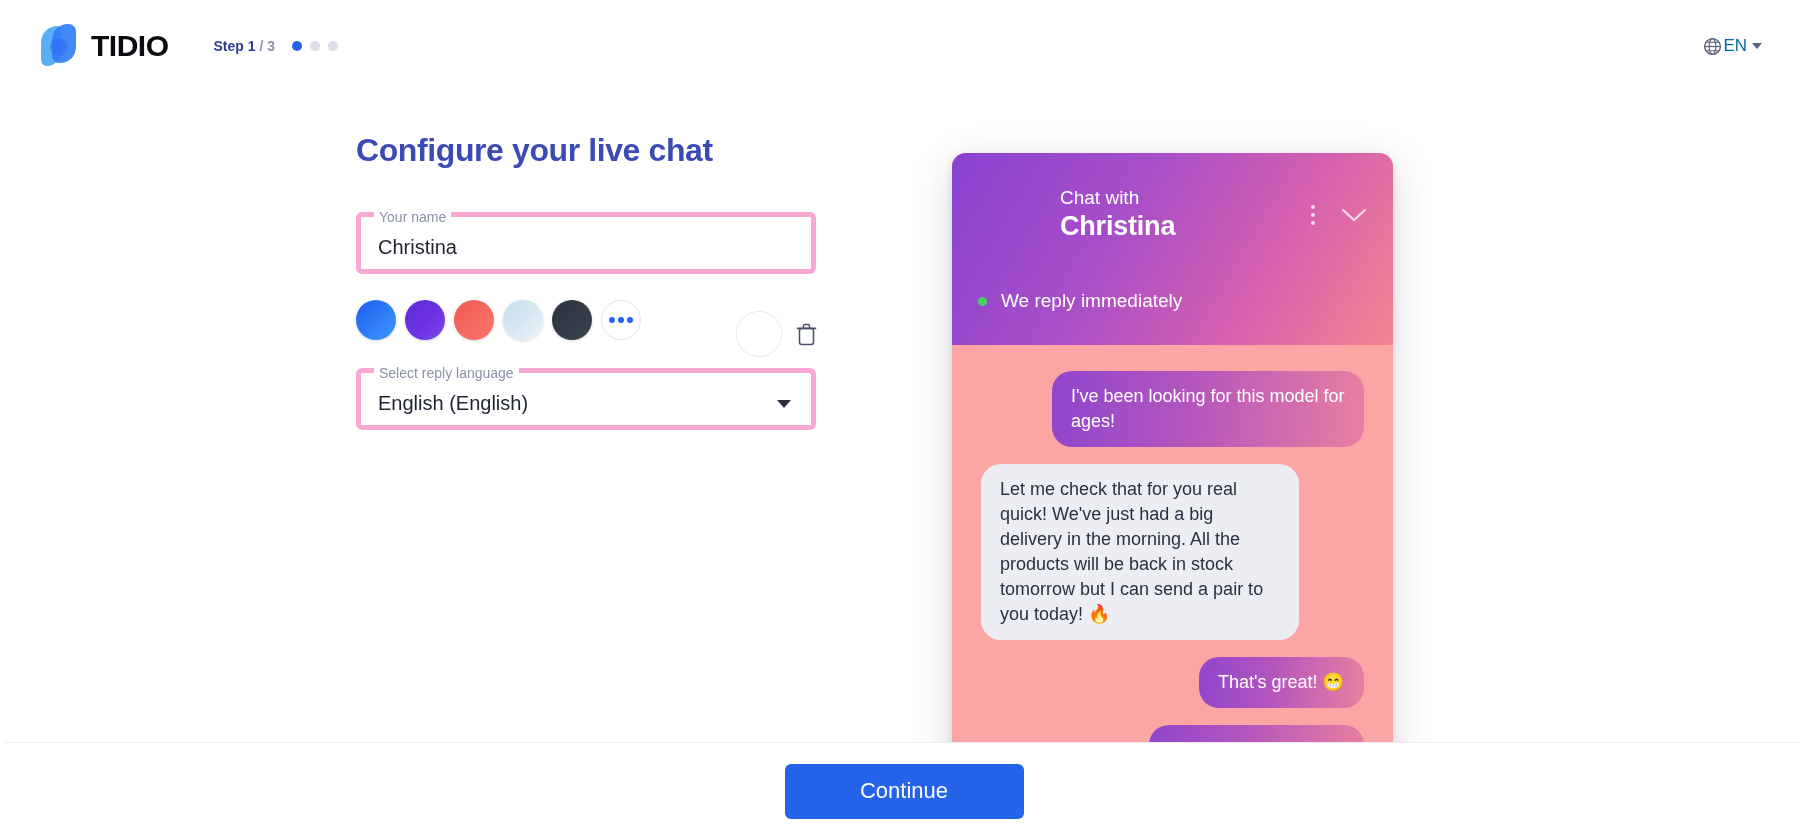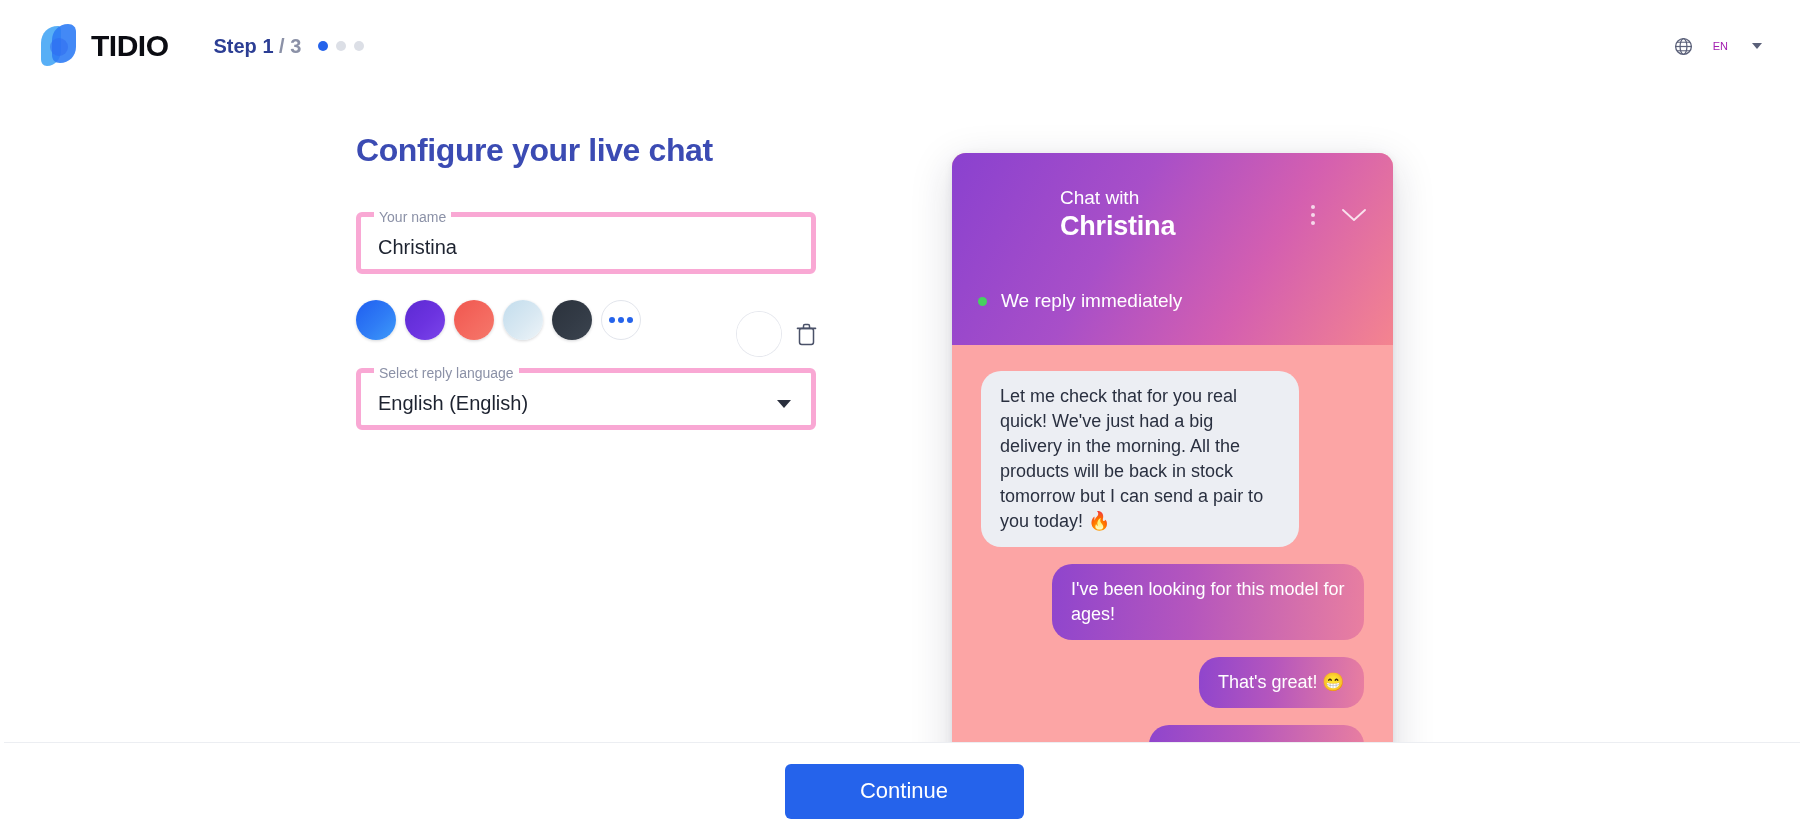--- a/index.html
+++ b/index.html
@@ -41,39 +41,39 @@
     color: #0b0c12;
   }
 
   .stepwrap {
     display: flex;
     align-items: center;
     gap: 17px;
     margin-left: 45px;
   }
   .step-text {
-    font-size: 20px;
+    font-size: 14px;
     font-weight: 700;
     color: #2c3e94;
     white-space: nowrap;
   }
   .step-text .slash { color: #8b91a7; font-weight: 600; }
   .step-text .total { color: #8b91a7; font-weight: 600; }
 
   .dots { display: flex; align-items: center; gap: 8px; }
   .dot { width: 10px; height: 10px; border-radius: 50%; background: #dcdfe6; }
   .dot.on { background: #2563eb; }
 
   .lang-select {
     margin-left: auto;
     display: flex;
     align-items: center;
-    gap: 20px;
-    color: #a21caf;
-    font-size: 11px;
+    gap: 1px;
+    color: #0369a1;
+    font-size: 17px;
     cursor: pointer;
   }
   .lang-select .globe { width: 19px; height: 19px; display: block; }
   .lang-select .caret {
     width: 0; height: 0;
     border-left: 5.5px solid transparent;
     border-right: 5.5px solid transparent;
     border-top: 6px solid #5a6079;
     margin-left: 4px;
   }
@@ -468,22 +468,22 @@
         </div>
       </div>
 
       <div class="w-status">
         <span class="led"></span>
         <span>We reply immediately</span>
       </div>
     </div>
 
     <div class="w-body">
+      <div class="bubble visitor">I've been looking for this model for ages!</div>
       <div class="bubble agent">Let me check that for you real quick! We've just had a big delivery in the morning. All the products will be back in stock tomorrow but I can send a pair to you today! 🔥</div>
-      <div class="bubble visitor">I've been looking for this model for ages!</div>
       <div class="bubble visitor short">That's great! 😁</div>
       <div class="bubble visitor short">Thank you very much!</div>
 
     </div>
 
   </div>
 
 </div>
 
 <div class="footer">

